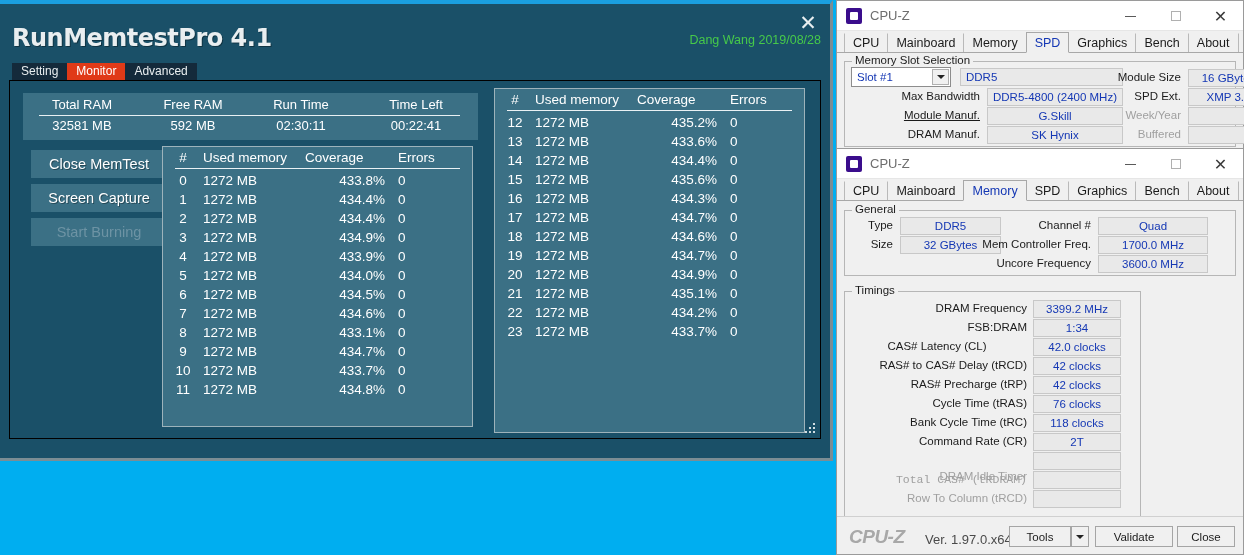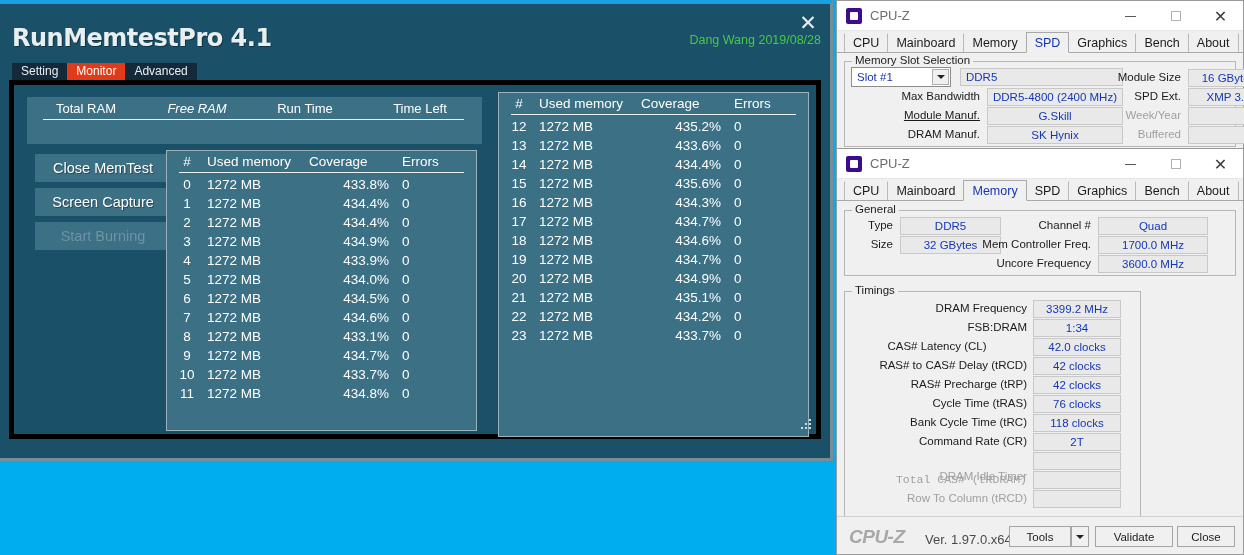--- a/index.html
+++ b/index.html
@@ -47,36 +47,36 @@
   }
   .mt-tab {
     height:17px; padding:0 9px;
     font-size:12px; line-height:17px; color:#e9eef0;
     background:#142a3b; cursor:pointer; white-space:nowrap;
   }
   .mt-tab.active { background:#e03a18; color:#ffffff; }
   
   #memtest-panel {
     position:absolute; left:9px; top:76px; width:812px; height:359px;
-    border:5px solid #000000; background:#1a5068;
+    border:1px solid #000000; background:#1a5068;
   }
   
   #summary-box {
     position:absolute; left:13px; top:12px; width:455px; height:47px;
     background:#3b7085;
   }
   .sum-grid { position:absolute; left:0; top:0; width:100%; }
   .sum-head, .sum-row { display:flex; }
   .sum-head div, .sum-row div {
     color:#ffffff; font-size:13px; text-align:center;
   }
   .sum-head div { padding:4px 0 3px; }
   .sum-row div { padding:3px 0 4px; }
   .sum-c0 { width:118px; }
-  .sum-c1 { width:104px;font-style:italic; }
+  .sum-c1 { width:104px; }
   .sum-c2 { width:112px; }
   .sum-c3 { width:118px; }
   #sum-rule {
     position:absolute; left:16px; top:22px; width:421px; height:1px;
     background:#e8f0f3;
   }
   
   #memtest-buttons {
     position:absolute; left:21px; top:69px; width:136px;
   }
@@ -252,20 +252,26 @@
 
   <div id="memtest-panel">
 
     <div id="summary-box">
       <div class="sum-grid">
         <div class="sum-head">
           <div class="sum-c0">Total RAM</div>
           <div class="sum-c1">Free RAM</div>
           <div class="sum-c2">Run Time</div>
           <div class="sum-c3">Time Left</div>
+        </div>
+        <div class="sum-row">
+          <div class="sum-c0">32581 MB</div>
+          <div class="sum-c1">592 MB</div>
+          <div class="sum-c2">02:30:11</div>
+          <div class="sum-c3">00:22:41</div>
         </div>
       </div>
       <div id="sum-rule"></div>
     </div>
 
     <div id="memtest-buttons">
       <button class="mt-btn">Close MemTest</button>
       <button class="mt-btn">Screen Capture</button>
       <button class="mt-btn disabled">Start Burning</button>
     </div>

